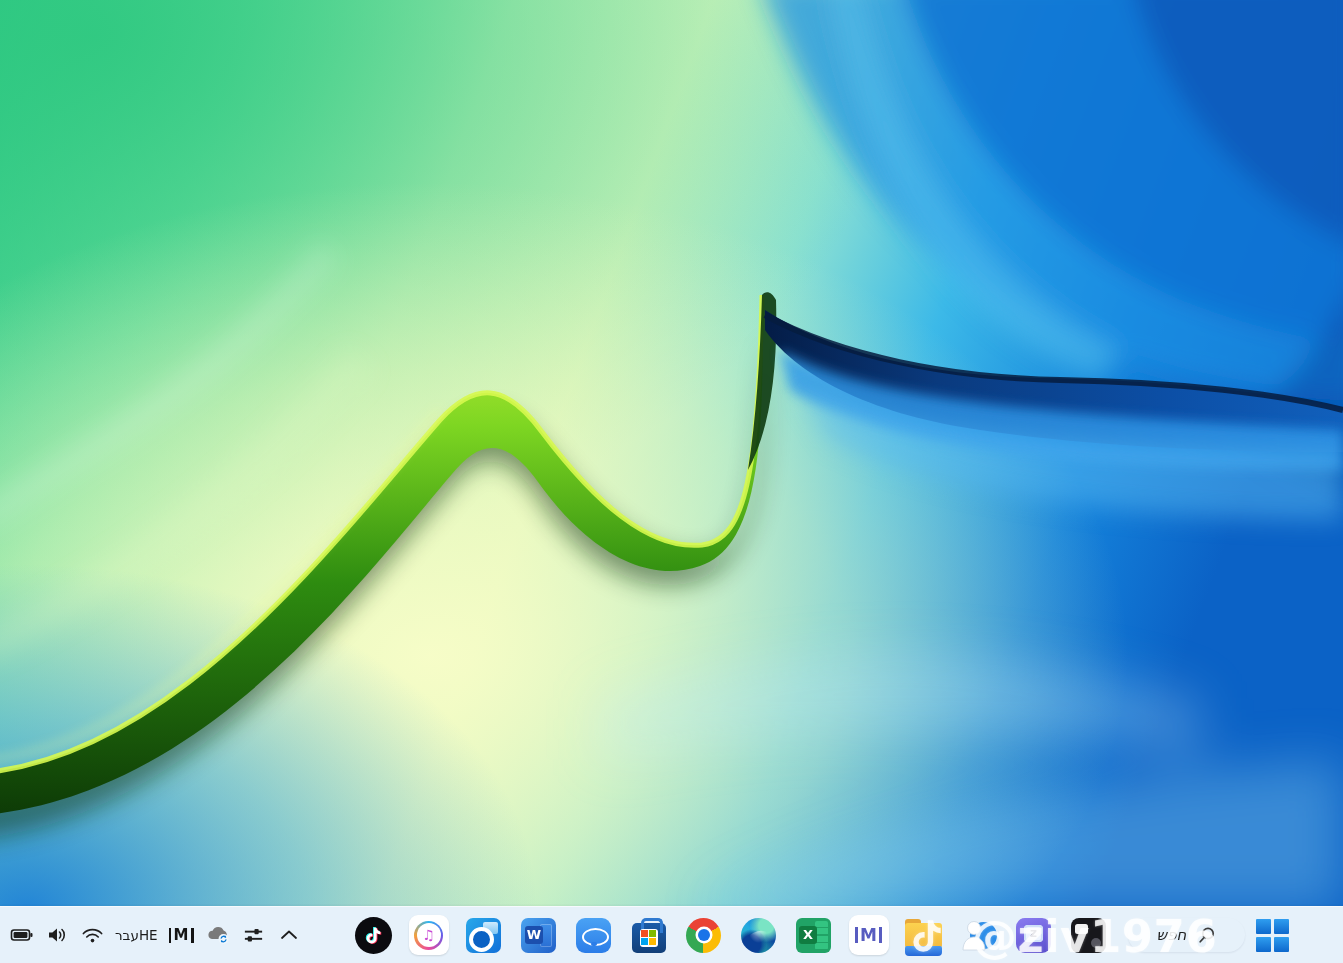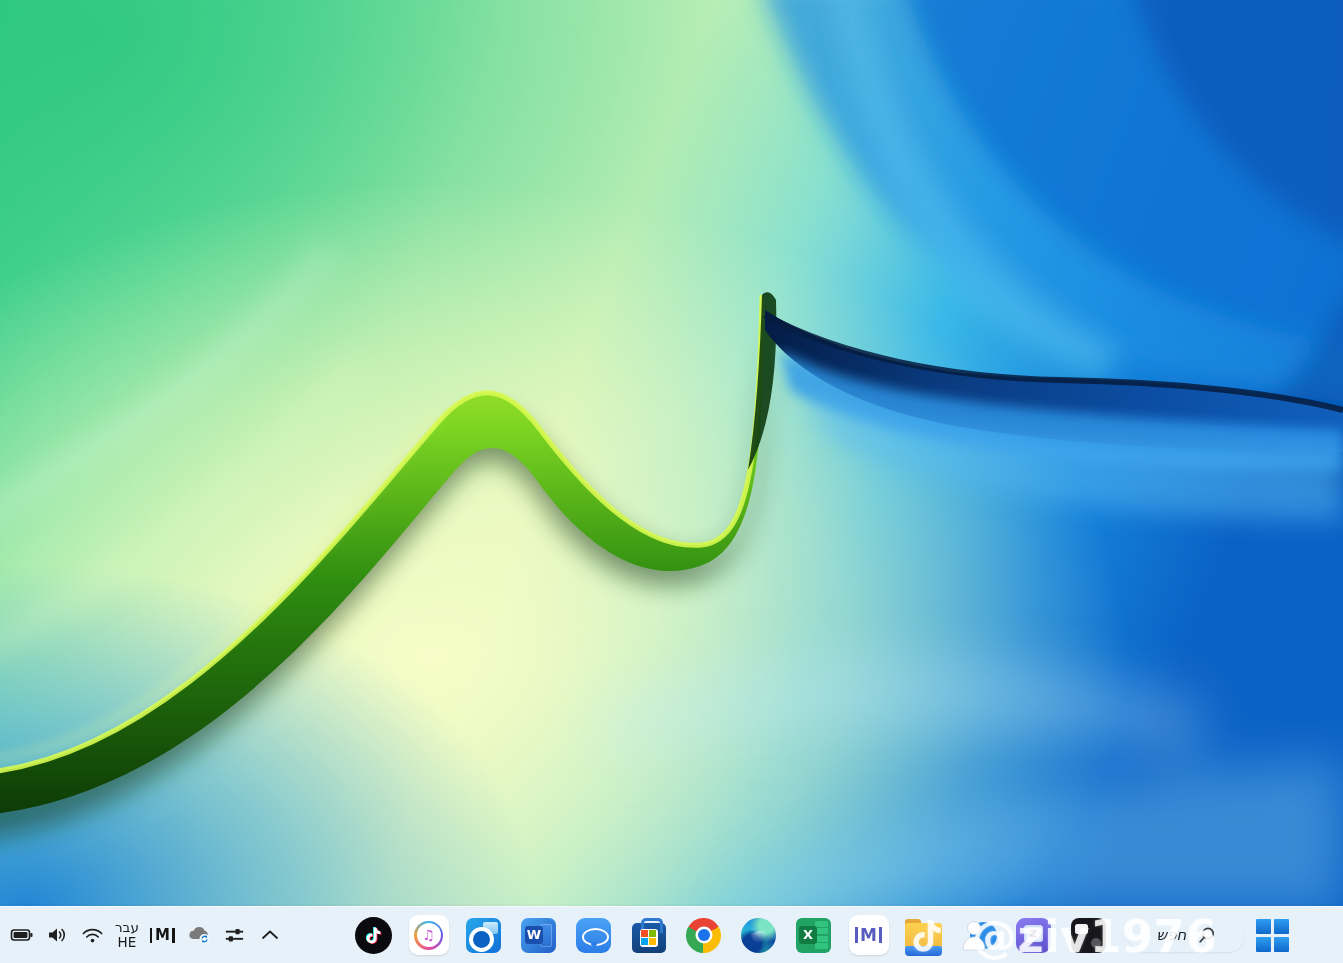--- a/index.html
+++ b/index.html
@@ -18,21 +18,21 @@
 
   
   .taskbar{position:absolute;left:0;bottom:0;width:1343px;height:57px;background:#e6f1fa;
     border-top:1px solid rgba(255,255,255,.65);box-shadow:0 -1px 2px rgba(0,40,80,.05);z-index:40;}
   .taskbar button{border:none;background:transparent;padding:0;margin:0;font-family:inherit;cursor:pointer;}
 
   
   .tray{position:absolute;left:10px;top:0;height:100%;display:flex;align-items:center;gap:11px;}
   .tray svg{display:block;}
   .tbtn{display:flex;align-items:center;justify-content:center;height:40px;min-width:24px;border-radius:4px;}
-  .lang{display:flex;flex-direction:column;align-items:center;line-height:1.1;color:#1a1a1a;
+  .lang{display:flex;align-items:center;line-height:1.1;color:#1a1a1a;
     font-size:13.5px;margin:0 12px 0 14px;justify-content:space-between;}
   .mlogo{display:flex;align-items:center;gap:2.5px;color:#141414;}
   .mlogo i{display:block;width:2.5px;height:15px;background:#141414;}
   .mlogo b{font-size:15px;font-weight:700;line-height:1;}
 
   
   .apps{position:absolute;left:346px;top:0;height:100%;display:flex;align-items:center;}
   .slot{width:55px;height:48px;display:flex;align-items:center;justify-content:center;border-radius:6px;}
 
   .ic{position:relative;}

